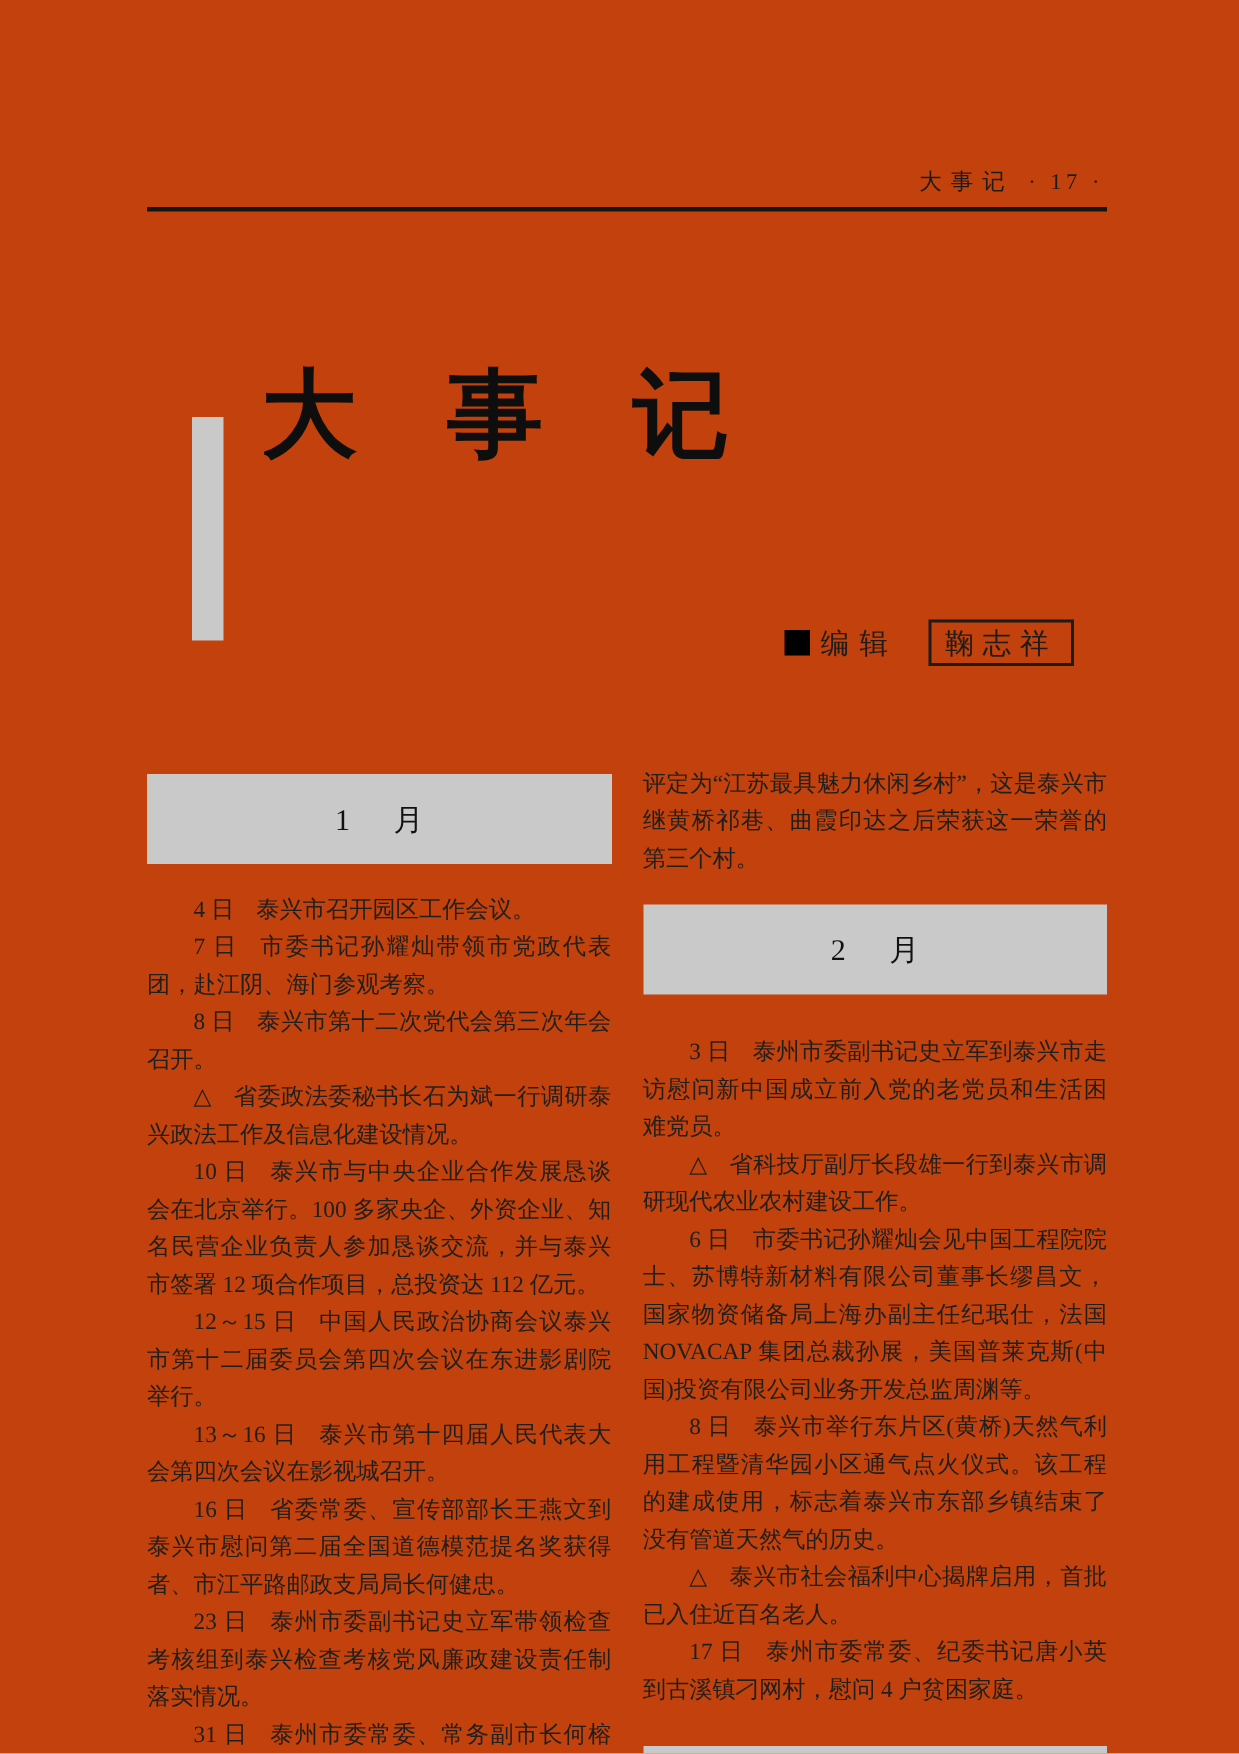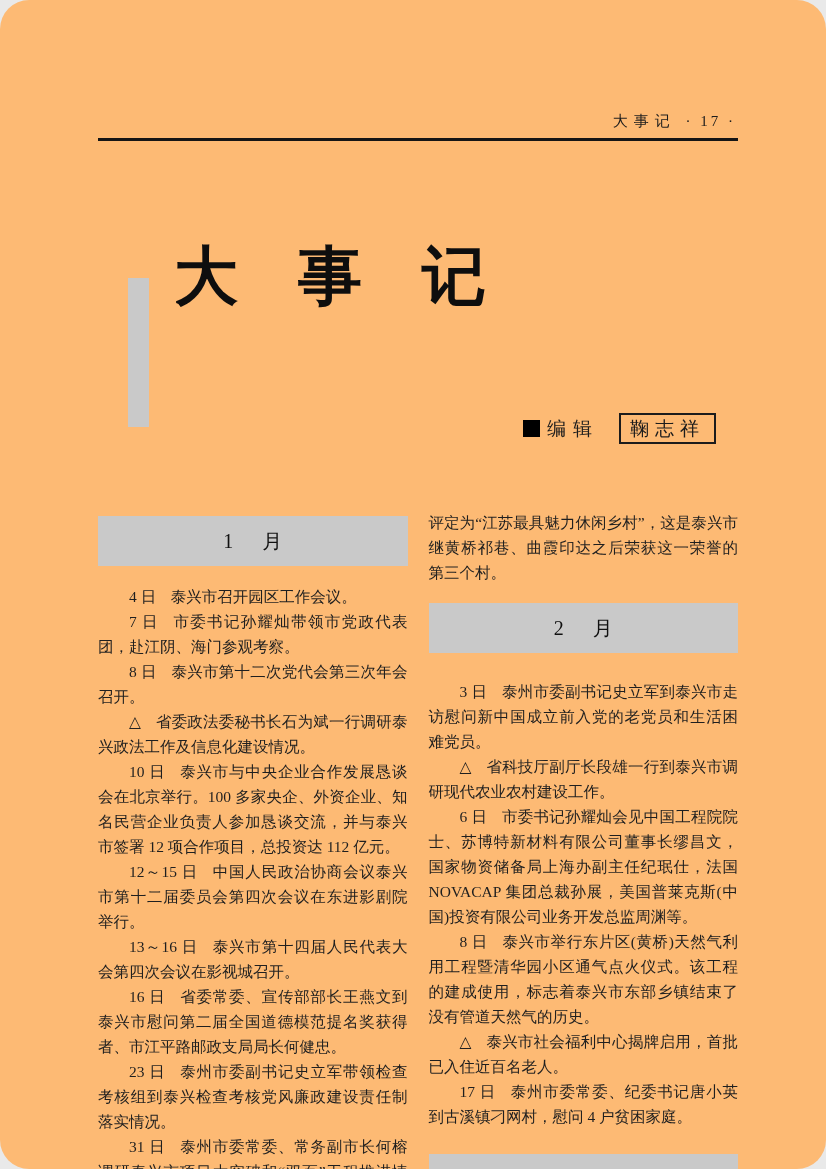--- a/index.html
+++ b/index.html
@@ -1,25 +1,24 @@
 <!DOCTYPE html>
 <html><head>
 <meta charset="utf-8">
 <style>
   html, body { margin: 0; padding: 0; background: #e9e9e9; }
   .page {
     position: relative;
     width: 826px;
     height: 1169px;
     margin: 0 auto;
-    background: #fdba74;
+    background: #c2410c;
     color: #1c1c1c;
     font-family: "Liberation Serif", "DejaVu Serif", serif;
     overflow: hidden;
-    border-radius: 29px;
   }
 
   
   .running-header {
     position: absolute;
     top: 112px;
     right: 90px;
     font-size: 15px;
     white-space: nowrap;
   }
@@ -85,21 +84,21 @@
     position: absolute;
     top: 510px;
     left: 98px;
     width: 640px;
     display: flex;
     gap: 21px;
   }
   .col { flex: 1; min-width: 0; }
 
   .month-bar {
-    height: 50px;
+    height: 60px;
     background: #c9c9c9;
     display: flex;
     align-items: center;
     justify-content: center;
     font-size: 20px;
     letter-spacing: 12px;
     color: #111;
     text-indent: 12px; 
   }
   .col-left .month-bar-1 { margin: 6px 0 18px 0; }

